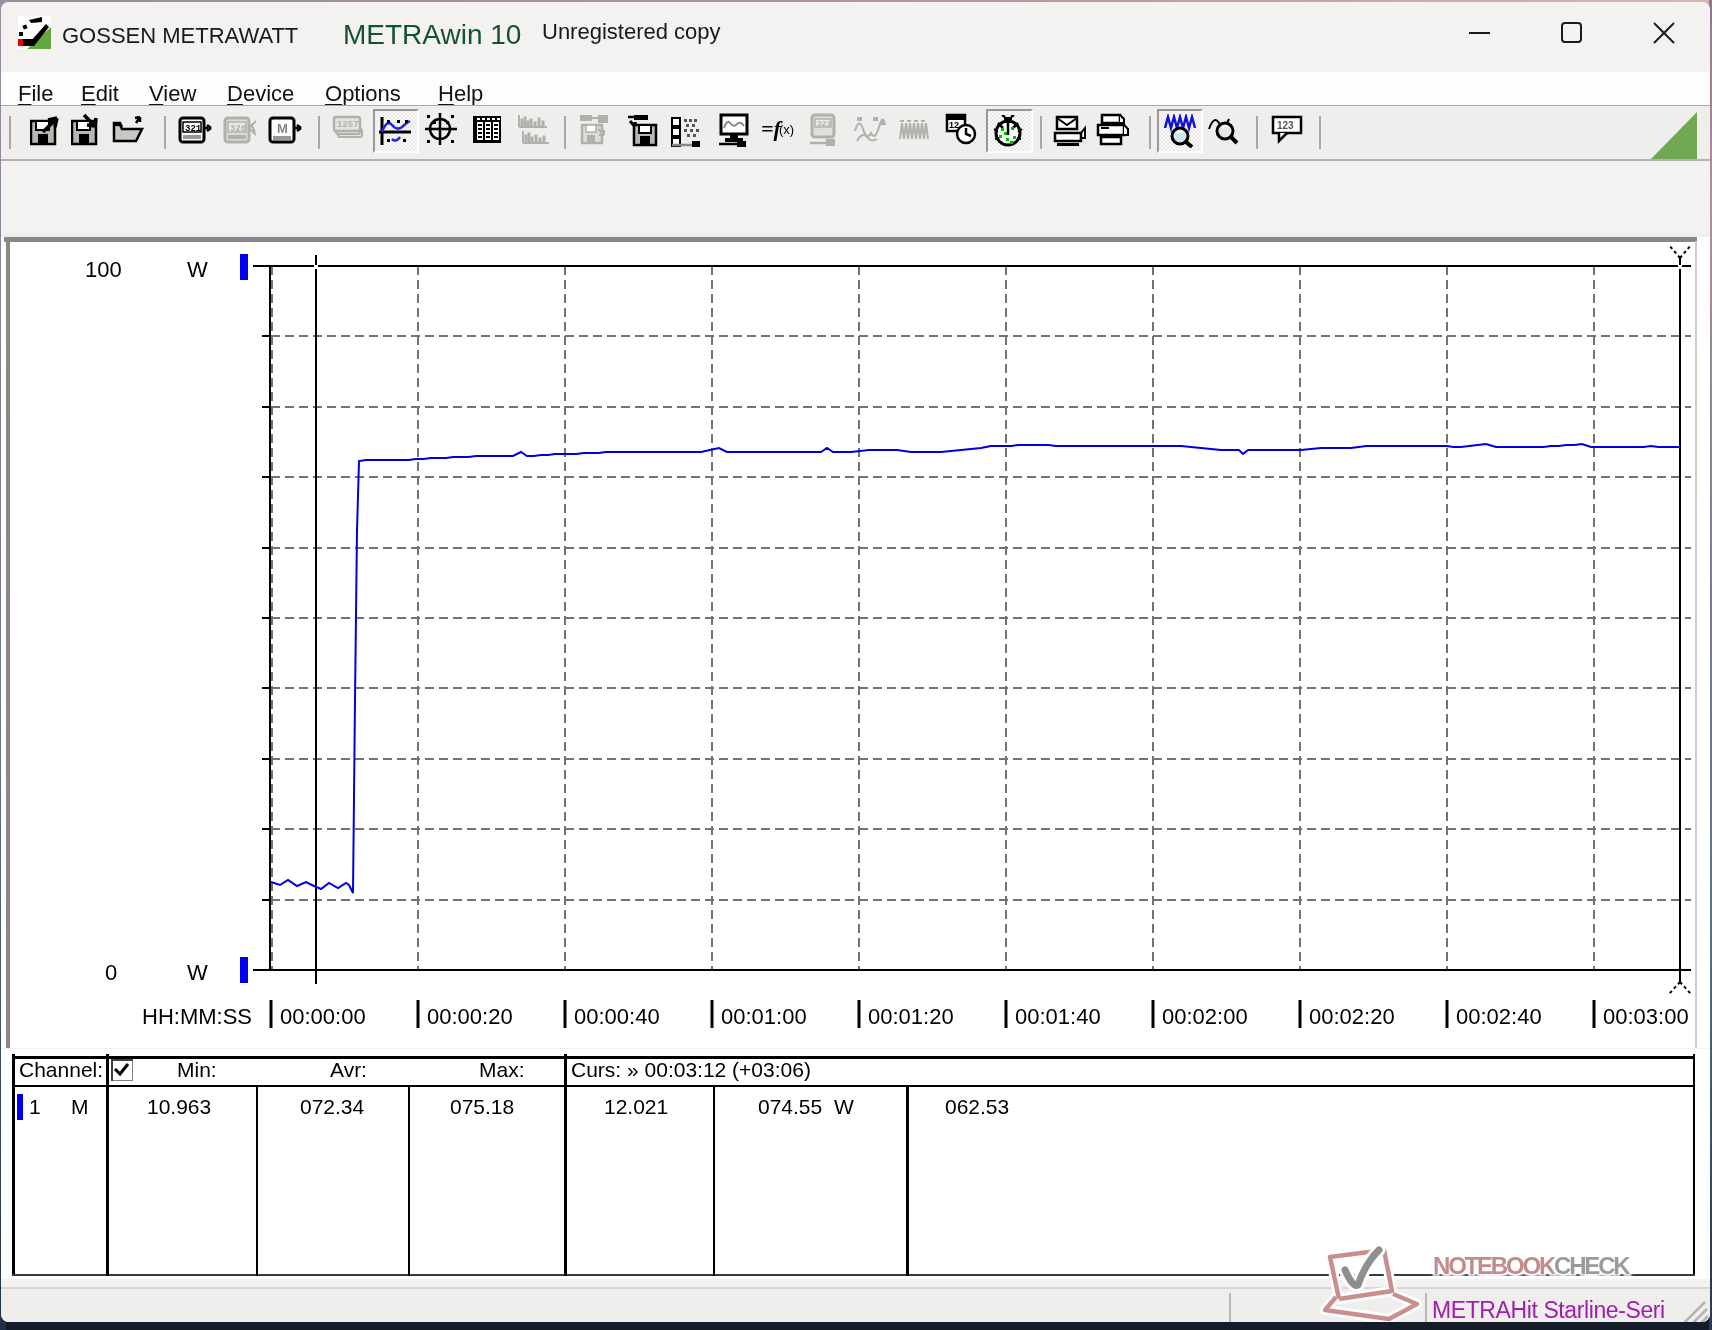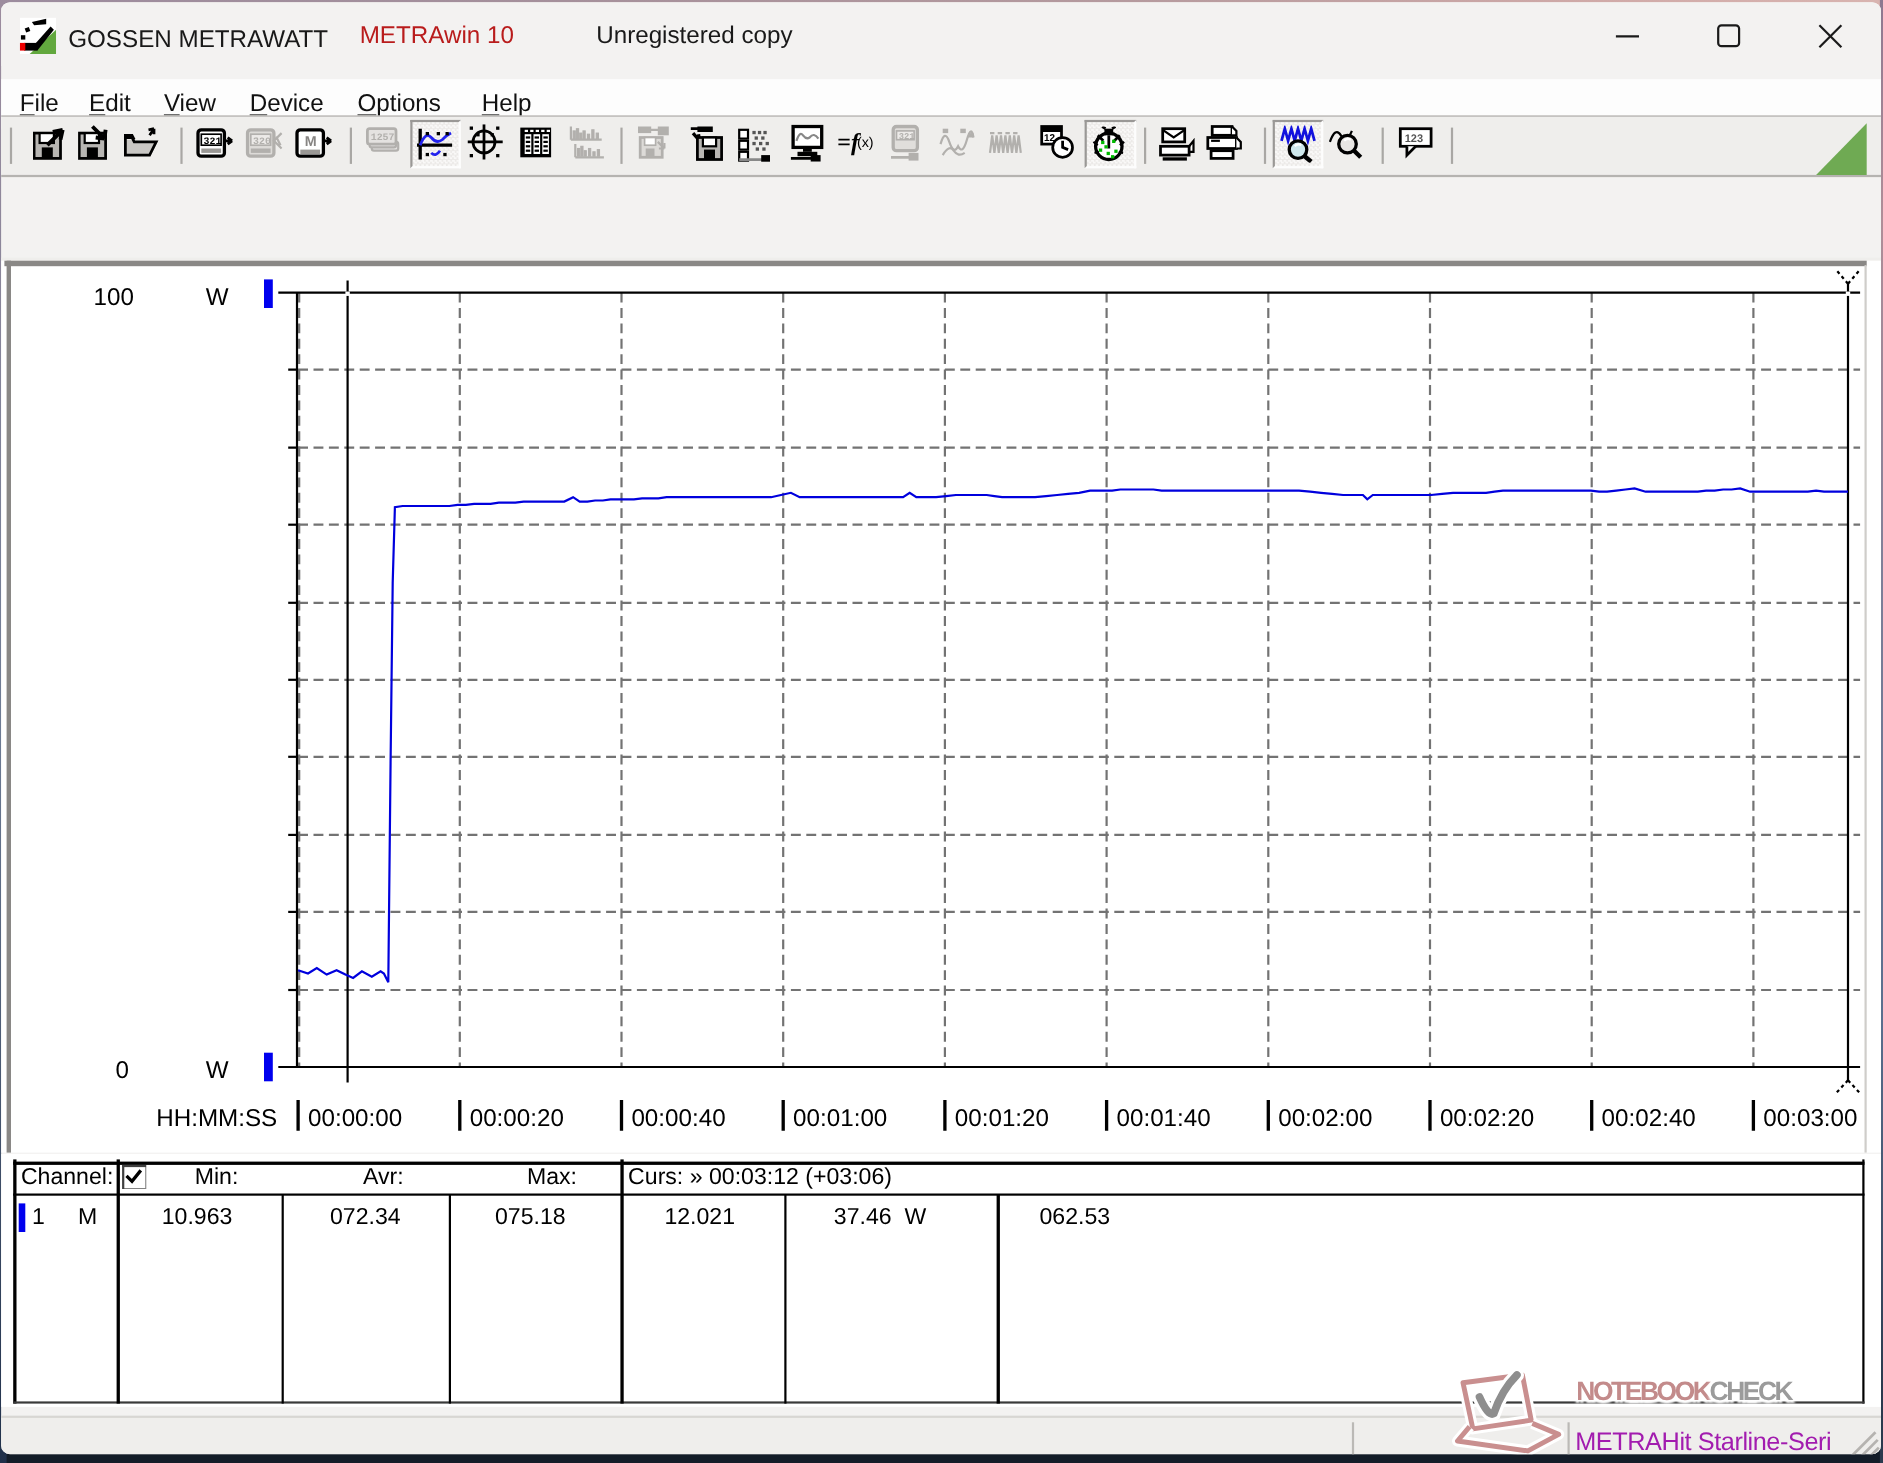--- a/index.html
+++ b/index.html
@@ -9,21 +9,21 @@
   background:linear-gradient(90deg,#9c8c9e 0%,#a5909b 30%,#b59a9e 60%,#d0aaa8 85%,#d8b4b0 100%); }
 #desktop-right { position:absolute; right:0; top:0; width:3px; height:1330px;
   background:linear-gradient(180deg,#8d7890 0%,#b08e98 15%,#7d7f98 40%,#5a6f8e 70%,#2b3a4e 95%); }
 #desktop-left { position:absolute; left:0; top:0; width:6px; height:1330px;
   background:linear-gradient(180deg,#9c8c9e 0%,#6d7b94 50%,#20304a 100%); }
 #win { position:absolute; left:1px; top:2px; width:1709px; height:1320px;
   background:#f3f2f1; border-radius:8px 8px 8px 8px; overflow:hidden; }
 
 #titlebar { position:absolute; left:0; top:0; width:100%; height:58px; background:#f3f2f1; }
 #titlebar .t1 { position:absolute; left:61px; top:21px; font-size:22px; color:#191919; letter-spacing:0;}
-#titlebar .t2 { position:absolute; left:326px; top:17px; font-size:22px; color:#b91c1c; }
+#titlebar .t2 { position:absolute; left:342px; top:17px; font-size:28px; color:#14532d; }
 #titlebar .t3 { position:absolute; left:541px; top:17px; font-size:22px; color:#191919; }
 
 #menubar { position:absolute; left:0; top:70px; width:100%; height:45px; background:#fdfdfd; font-size:22px; color:#111; }
 #menubar span { position:absolute; top:9px; }
 #menubar u { text-decoration-thickness:1px; text-underline-offset:3px;}
 
 #toolbar { position:absolute; left:0; top:103px; width:100%; height:56px; background:#efeeec;
   border-top:1px solid #a9a7a4; border-bottom:2px solid #b5b3b0; }
 .tbsep { position:absolute; top:10px; width:2px; height:33px; background:#a9a7a4; }
 .tico { position:absolute; top:7px; }
@@ -448,21 +448,21 @@
         <rect x="0" y="0" width="2" height="22" fill="#404040"></rect>
 <path d="M4 10 L9 15 L17 5" stroke="#000" stroke-width="3" fill="none"></path>
 </svg>
 <div style="position:absolute;left:16px;top:45px;width:6px;height:26px;background:#0000ee"></div>
 <div class="cell" style="left:28px;top:46px">1</div>
 <div class="cell" style="left:70px;top:46px">M</div>
 <div class="cell" style="left:146px;top:46px">10.963</div>
 <div class="cell" style="left:299px;top:46px">072.34</div>
 <div class="cell" style="left:449px;top:46px">075.18</div>
 <div class="cell" style="left:603px;top:46px">12.021</div>
-<div class="cell" style="left:757px;top:46px">37.46  W</div>
+<div class="cell" style="left:757px;top:46px">074.55  W</div>
 <div class="cell" style="left:944px;top:46px">062.53</div>
 </div>
 
 <div id="bottombar">
   <div style="position:absolute;left:1228px;top:4px;width:2px;height:31px;background:#bbb9b6"></div>
   <div style="position:absolute;left:1424px;top:4px;width:2px;height:31px;background:#bbb9b6"></div>
 <svg style="position:absolute;left:1680px;top:11px" width="28" height="24" viewBox="0 0 28 24">
 <g stroke="#b5b3b0" stroke-width="2.5" fill="none">
 <line x1="24" y1="2" x2="2" y2="24"></line>
           <line x1="26" y1="9" x2="11" y2="24"></line>

